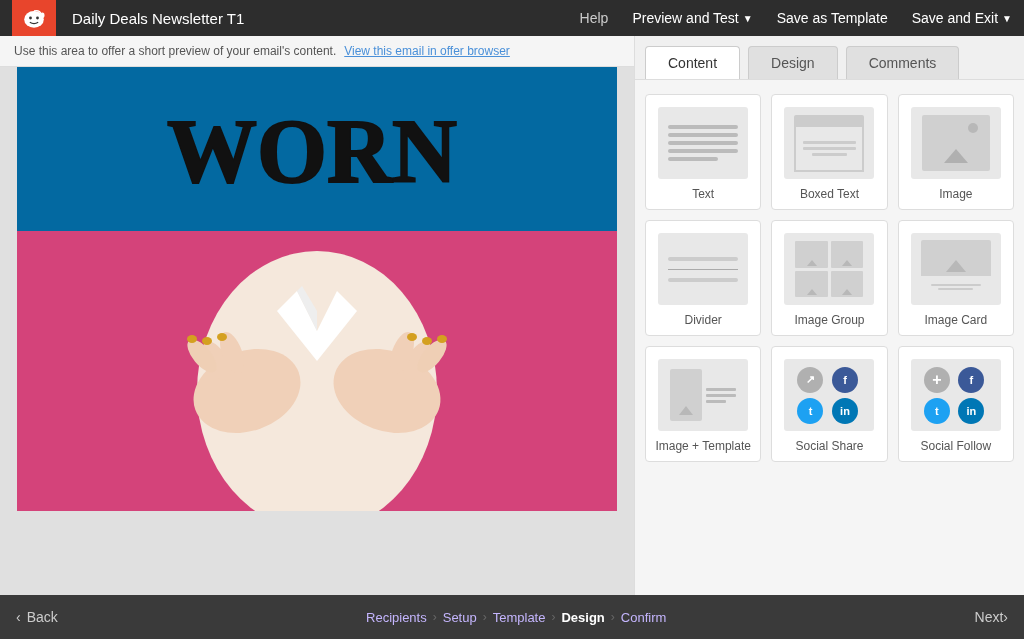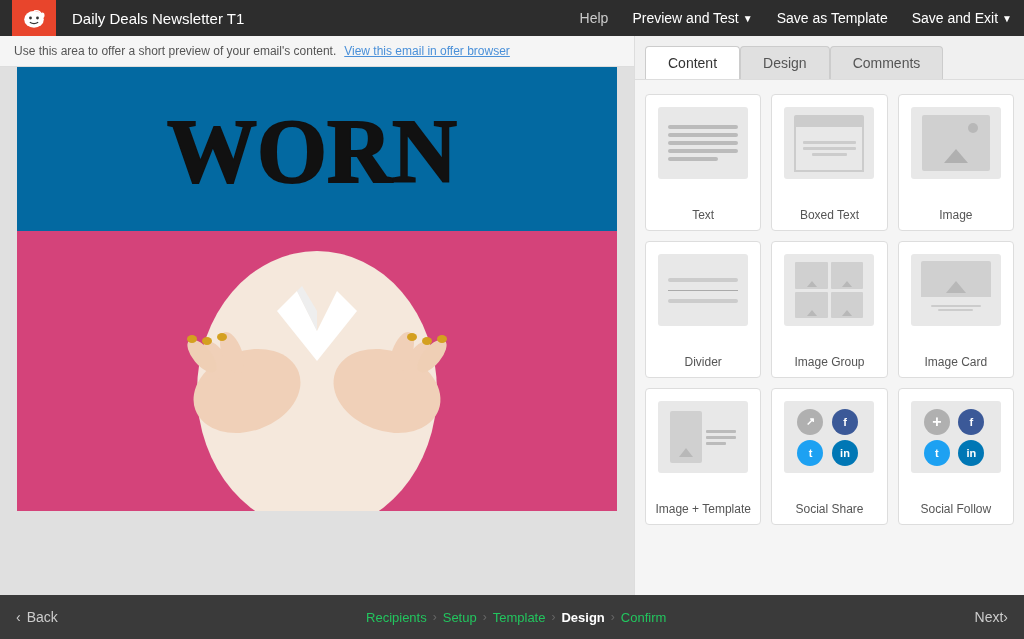--- a/index.html
+++ b/index.html
@@ -121,21 +121,21 @@
       border-left: 1px solid #ddd;
       flex-shrink: 0;
     }
 
     
     .panel-tabs {
       display: flex;
       background: #f0f0f0;
       border-bottom: 1px solid #ddd;
       padding: 10px 10px 0;
-      gap: 0;
+      gap: 8px;
     }
     .panel-tab {
       padding: 8px 22px;
       font-size: 14px;
       cursor: pointer;
       border-radius: 4px 4px 0 0;
       background: #e0e0e0;
       color: #555;
       border: 1px solid #ccc;
       border-bottom: none;
@@ -166,21 +166,20 @@
     .content-block {
       background: #fff;
       border: 1px solid #ddd;
       border-radius: 4px;
       padding: 12px 8px 8px;
       display: flex;
       flex-direction: column;
       align-items: center;
       cursor: pointer;
       transition: border-color 0.15s;
-      gap: 21px;
     }
     .block-icon {
       width: 90px;
       height: 72px;
       background: #e8e8e8;
       border-radius: 3px;
       margin-bottom: 8px;
       position: relative;
       overflow: hidden;
       display: flex;
@@ -422,21 +421,21 @@
     }
     .bottom-steps {
       flex: 1;
       display: flex;
       align-items: center;
       justify-content: center;
       gap: 6px;
     }
     .step {
       font-size: 13px;
-      color: #22c55e;
+      color: #c4b5fd;
       cursor: pointer;
     }
     .step.active {
       color: #fff;
       font-weight: bold;
     }
     .step-arrow {
       color: #666;
       font-size: 12px;
     }

